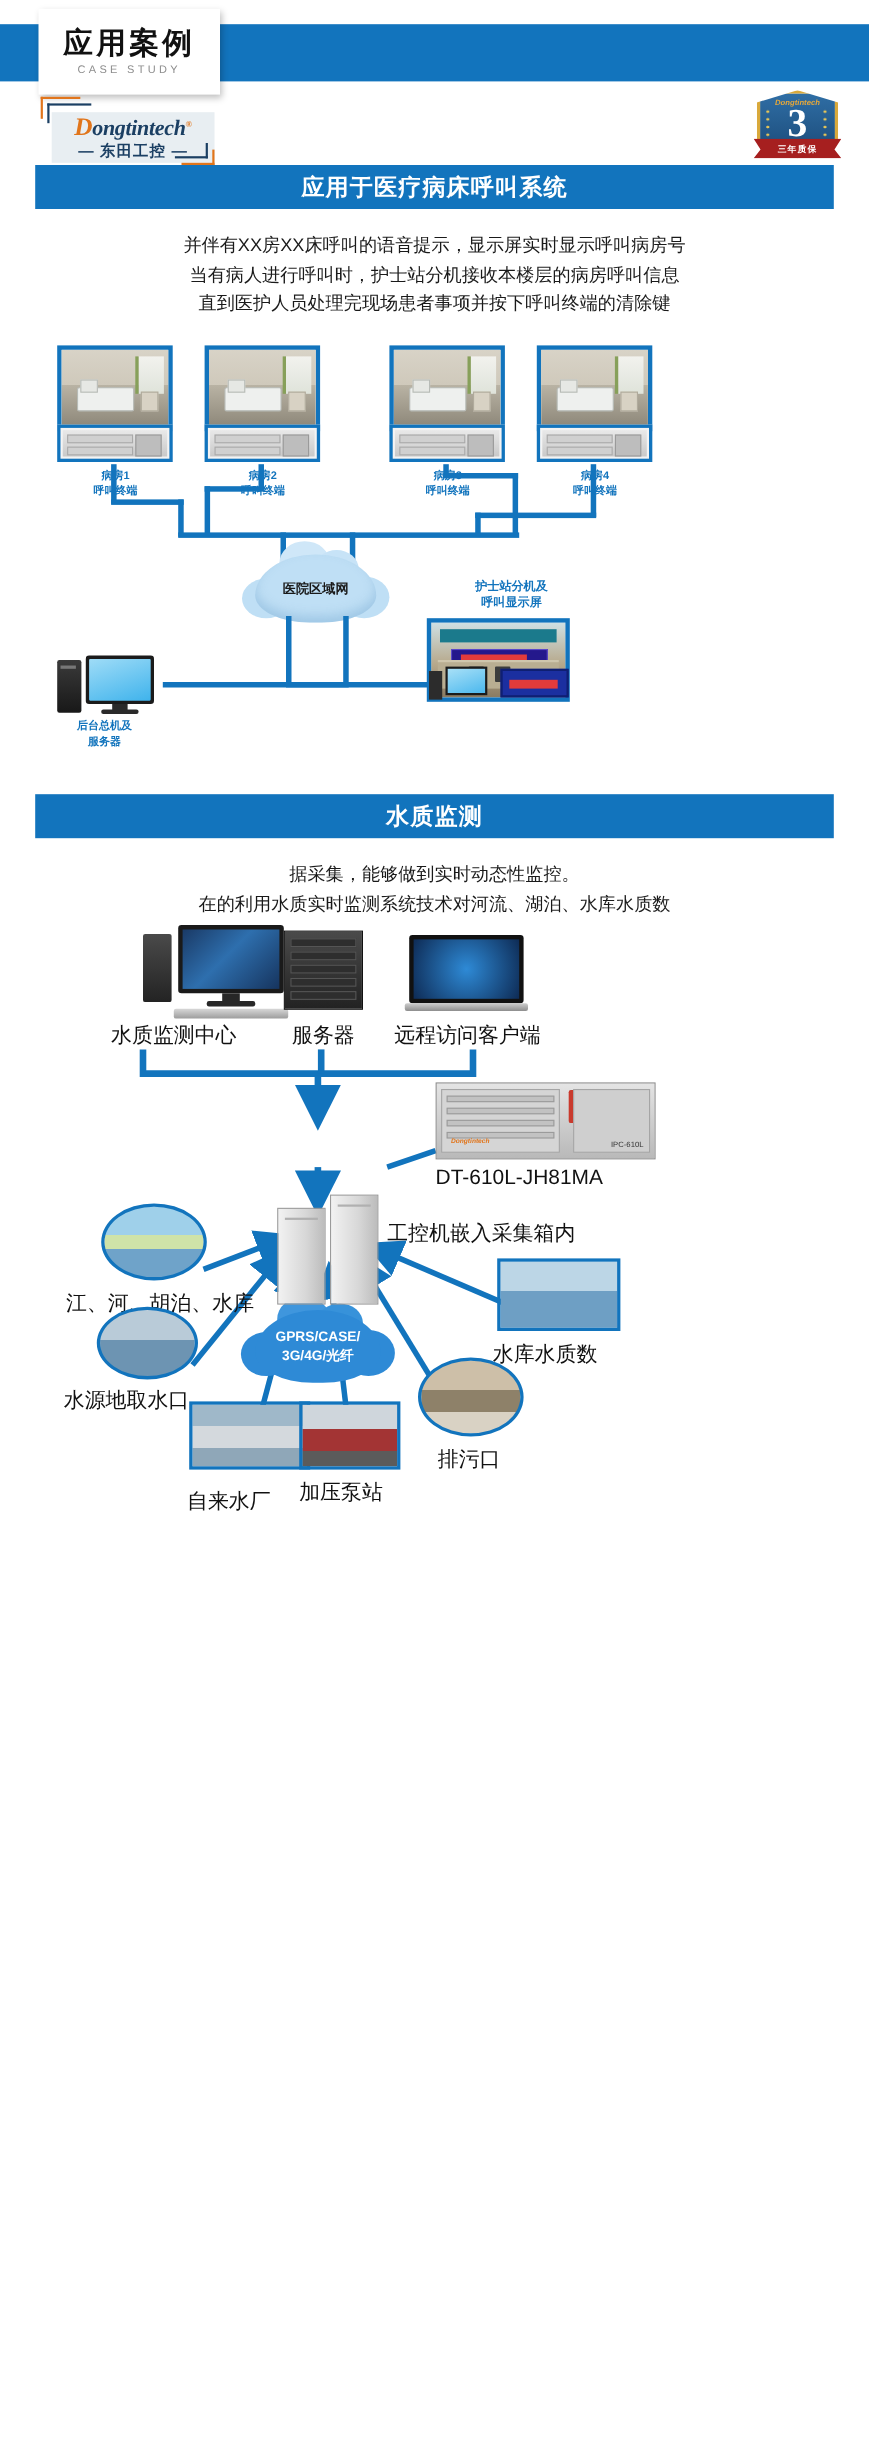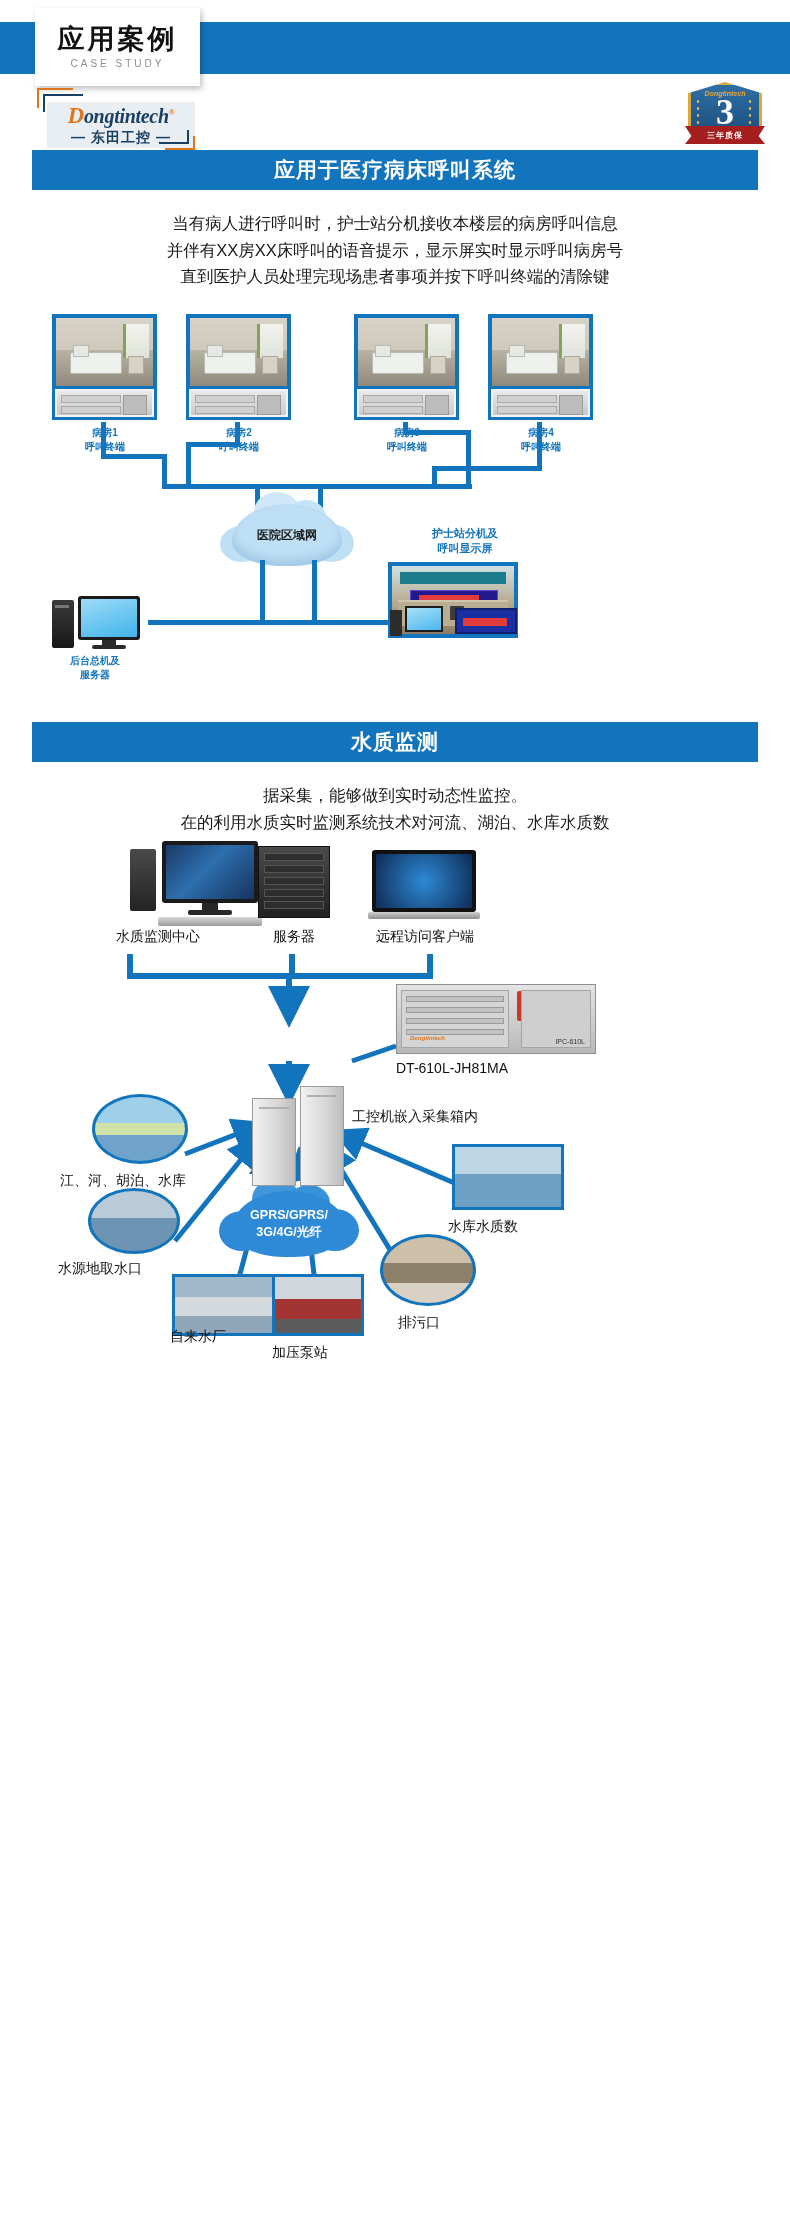--- a/index.html
+++ b/index.html
@@ -238,21 +238,21 @@
   }
   .pc-lake { background:linear-gradient(180deg,#9fd0ea 0 40%, #cfe3a8 40% 60%, #6fa3c9 60% 100%); }
   .pc-intake { background:linear-gradient(180deg,#b9cbd8 0 45%, #6d94b2 45% 100%); }
   .pc-plant { background:linear-gradient(180deg,#9fb8c9 0 35%, #d4d9dd 35% 70%, #8fa7b8 70% 100%); }
   .pc-pump { background:linear-gradient(180deg,#cfd6dc 0 40%, #a33434 40% 75%, #5b5b5b 75% 100%); }
   .pc-outlet { background:linear-gradient(180deg,#cdbfa8 0 40%, #8e8169 40% 70%, #d9d2c4 70% 100%); }
   .pc-sewage { background:linear-gradient(180deg,#bcd6e6 0 45%, #6e9fc4 45% 100%); }
 
   .photo-rect { position:absolute; border:3px solid #1274bd; overflow:hidden; }
 
-  .d2cap { position:absolute; font-size:14px; color:#111; white-space:nowrap; }
+  .d2cap { position:absolute; font-size:19px; color:#111; white-space:nowrap; }
 
   svg.arrows { position:absolute; left:0; top:0; width:790px; height:700px; pointer-events:none; }
 </style>
 </head>
 <body>
 
 <div class="top-banner">
   <div class="banner-bar"></div>
   <div class="banner-card">
     <div class="banner-cn">应用案例</div>
@@ -282,22 +282,22 @@
       <span>三年质保</span>
     </div>
   </div>
 </div>
 
 <div class="sec-bar">
   <span>应用于医疗病床呼叫系统</span>
 </div>
 
 <div class="para">
+  <div>并伴有XX房XX床呼叫的语音提示，显示屏实时显示呼叫病房号</div>
   <div>当有病人进行呼叫时，护士站分机接收本楼层的病房呼叫信息</div>
-  <div>并伴有XX房XX床呼叫的语音提示，显示屏实时显示呼叫病房号</div>
   <div>直到医护人员处理完现场患者事项并按下呼叫终端的清除键</div>
 </div>
 
 <div class="diag1">
 
   <div class="bedbox" style="left:52px; top:10px;">
     <div class="room-img">
       <div class="room-wall"></div>
         <div class="room-floor"></div>
       <div class="room-window"></div>
@@ -513,21 +513,21 @@
   <div class="d2cap" style="left:244px; top:92px; width:100px; text-align:center;">服务器</div>
   <div class="d2cap" style="left:352px; top:92px; width:146px; text-align:center;">远程访问客户端</div>
 
   <div class="gprs">
     <div class="gprs-b1"></div>
       <div class="gprs-b2"></div>
       <div class="gprs-b3"></div>
       <div class="gprs-b4"></div>
     <div class="gprs-c"></div>
     <div class="gprs-t">
-      <div>GPRS/GPRS/</div>
+      <div>GPRS/CASE/</div>
       <div>3G/4G/光纤</div>
     </div>
   </div>
 
   <div class="rack" style="left:396px; top:148px;">
     <div class="rack-l">
       <i style="top:5px"></i>
         <i style="top:16px"></i>
         <i style="top:27px"></i>
         <i style="top:38px"></i>
@@ -543,21 +543,21 @@
   <div class="cabinet cabinet-tall" style="left:300px; top:250px;"></div>
   <div class="d2cap" style="left:352px; top:272px;">工控机嵌入采集箱内</div>
 
   <div class="photo-circ pc-lake" style="left:92px; top:258px; width:96px; height:70px;"></div>
   <div class="d2cap" style="left:60px; top:336px;">江、河、胡泊、水库</div>
 
   <div class="photo-circ pc-intake" style="left:88px; top:352px; width:92px; height:66px;"></div>
   <div class="d2cap" style="left:58px; top:424px;">水源地取水口</div>
 
   <div class="photo-rect pc-plant" style="left:172px; top:438px; width:110px; height:62px;"></div>
-  <div class="d2cap" style="left:170px; top:492px;text-align:center;">自来水厂</div>
+  <div class="d2cap" style="left:170px; top:516px;text-align:center;">自来水厂</div>
 
   <div class="photo-rect pc-pump" style="left:272px; top:438px; width:92px; height:62px;"></div>
   <div class="d2cap" style="left:272px; top:508px;">加压泵站</div>
 
   <div class="photo-circ pc-outlet" style="left:380px; top:398px; width:96px; height:72px;"></div>
   <div class="d2cap" style="left:398px; top:478px;">排污口</div>
 
   <div class="photo-rect pc-sewage" style="left:452px; top:308px; width:112px; height:66px;"></div>
   <div class="d2cap" style="left:448px; top:382px;">水库水质数</div>
 </div>

